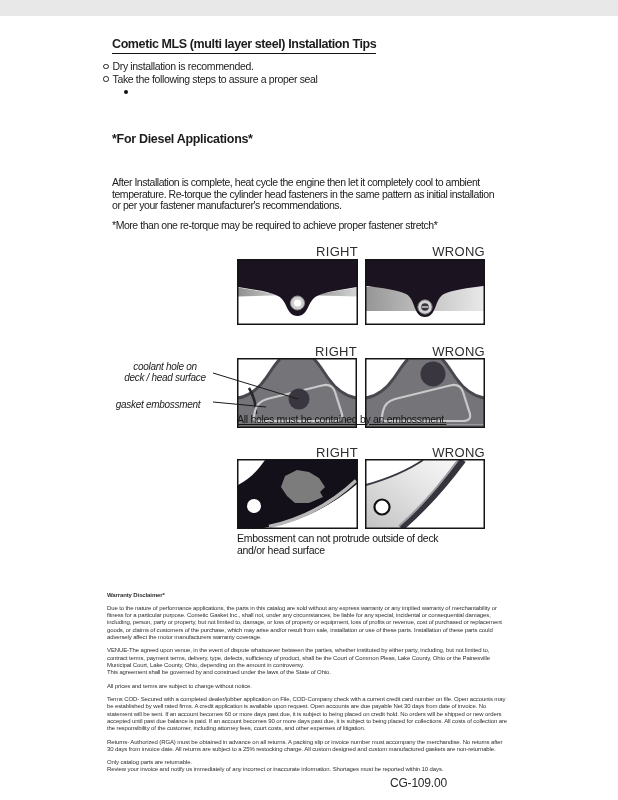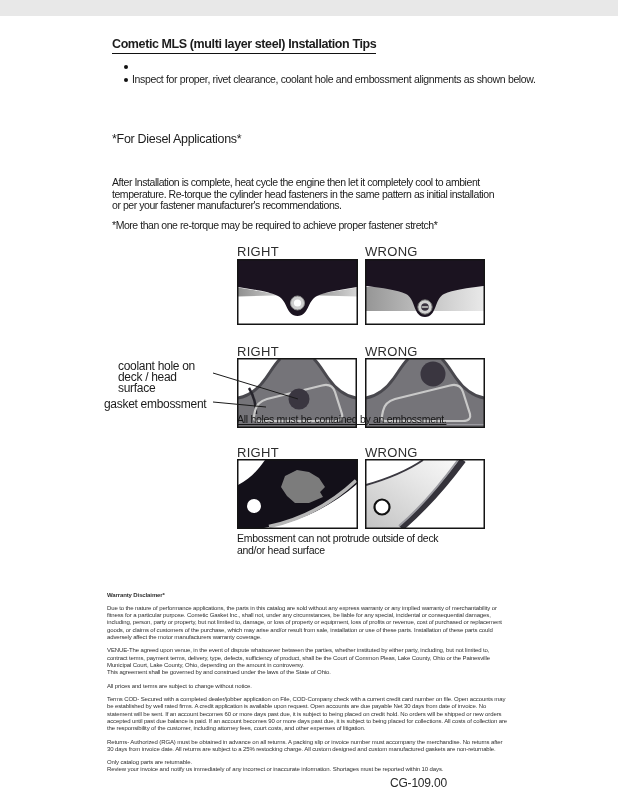--- a/index.html
+++ b/index.html
@@ -11,44 +11,45 @@
   .title{
     left:112px;top:21px;font-size:12.5px;font-weight:bold;letter-spacing:-0.4px;
     border-bottom:1.5px solid #111;padding-bottom:2px;white-space:pre;
   }
   .tips{left:103px;top:44px;font-size:10.5px;letter-spacing:-0.35px;}
   .tip-line{height:12.7px;line-height:12.7px;white-space:pre;}
   .tip-sub{margin-left:21px;}
   .dot{display:inline-block;vertical-align:1px;margin-right:4px;}
   .open-dot{width:3.5px;height:3.5px;border:1px solid #222;border-radius:50%;}
   .fill-dot{width:4px;height:4px;background:#111;border-radius:50%;}
-  .h2{left:112px;top:116px;font-size:12.5px;font-weight:normal;letter-spacing:-0.3px;white-space:pre;}
+  .h2{left:112px;top:116px;font-size:12.5px;font-weight:bold;letter-spacing:-0.3px;white-space:pre;}
   .body-par{font-size:10.5px;line-height:11.6px;letter-spacing:-0.45px;white-space:pre-line;}
   .p1{left:112px;top:133px;}
   .p2{left:112px;top:161px;}
   .p3{left:112px;top:204px;}
-  .dlabel{font-size:13px;color:#2d2d2d;letter-spacing:0.3px;text-align:left;width:121px;white-space:pre;}
+  .dlabel{font-size:13px;color:#2d2d2d;letter-spacing:0.3px;text-align:right;width:121px;white-space:pre;}
   .caption{font-size:10.5px;letter-spacing:-0.3px;color:#161616;white-space:pre-line;line-height:11.5px;}
-  .callout{font-size:12px;letter-spacing:-0.3px;text-align:left;line-height:11px;white-space:pre-line;}
+  .callout{font-size:10px;letter-spacing:-0.3px;text-align:center;line-height:11px;white-space:pre-line;font-style:italic;}
   .legal{left:107px;top:576px;width:402px;font-size:6px;line-height:7.15px;letter-spacing:-0.12px;color:#303030;}
   .legal .lh{font-weight:bold;margin:0 0 6px 0;}
   .legal p{margin:0 0 6.5px 0;white-space:pre-line;}
   .footer{left:390px;top:760px;font-size:12px;color:#2a2a2a;letter-spacing:-0.2px;white-space:pre;}
   svg{display:block;}
 </style>
 </head>
 <body>
 
 <div class="page">
 
   <div class="abs title">Cometic MLS (multi layer steel) Installation Tips</div>
 
   <div class="abs tips">
+    <div class="tip-line"><span class="dot open-dot"></span><span>Dry installation is recommended.</span></div>
+    <div class="tip-line"><span class="dot open-dot"></span><span>Take the following steps to assure a proper seal</span></div>
     <div class="tip-line tip-sub"><span class="dot fill-dot"></span></div>
-    <div class="tip-line tip-sub"><span class="dot fill-dot"></span><span>Inspect for proper, rivet clearance, coolant hole and embossment alignments as shown below.</span></div>
   </div>
 
   <div class="abs h2">*For Diesel Applications*</div>
   <div class="abs body-par p2">After Installation is complete, heat cycle the engine then let it completely cool to ambient
 temperature. Re-torque the cylinder head fasteners in the same pattern as initial installation
 or per your fastener manufacturer's recommendations.</div>
   <div class="abs body-par p3">*More than one re-torque may be required to achieve proper fastener stretch*</div>
 
   <div class="abs dlabel" style="left:237px;top:228px;">RIGHT</div>
   <div class="abs dlabel" style="left:365px;top:228px;width:120px;">WRONG</div>

